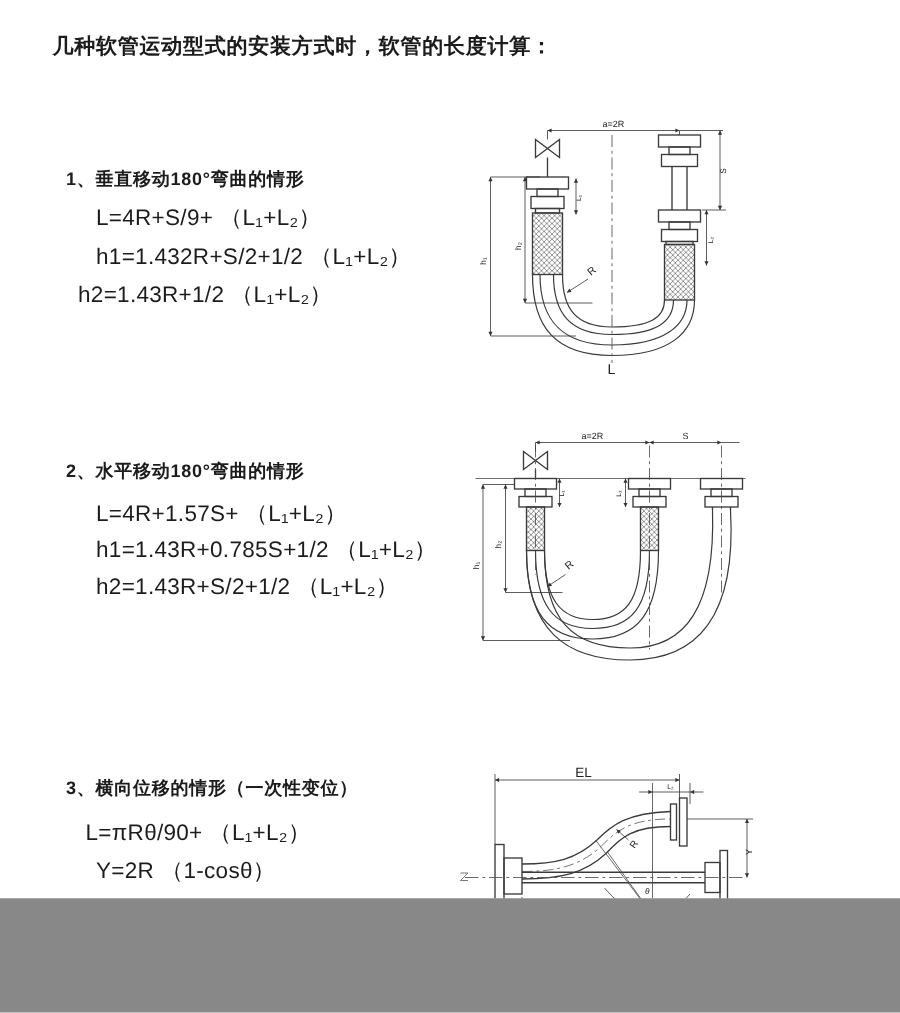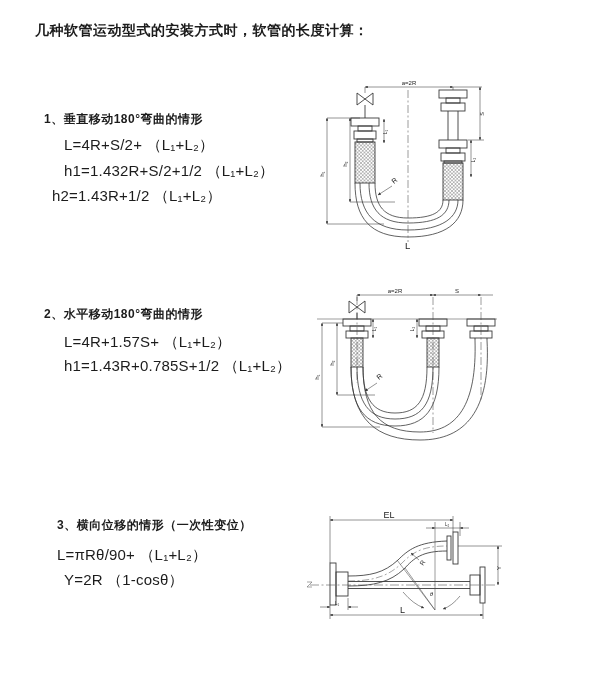--- a/index.html
+++ b/index.html
@@ -1,41 +1,42 @@
 <!DOCTYPE html>
 <html><head>
 <meta charset="utf-8">
 <style>
   html,body{margin:0;padding:0;background:#888;}
-  #page{position:relative;width:600px;height:675px;background:#ffffff;overflow:hidden;
+  #page{position:relative;width:600px;height:599px;background:#ffffff;overflow:hidden;
         font-family:"Liberation Sans","DejaVu Sans",sans-serif;color:#1c1c1c;}
   .abs{position:absolute;white-space:nowrap;}
   .title{font-size:14px;font-weight:bold;letter-spacing:.5px;}
   .heading{font-size:12px;font-weight:bold;letter-spacing:.5px;}
   .formula{font-size:15px;letter-spacing:.2px;}
   svg.diag{position:absolute;}
   svg text{font-family:"Liberation Sans","DejaVu Sans",sans-serif;fill:#222;}
 </style>
 </head>
 <body>
 
 <div id="page">
 
   <div class="abs title" style="left:35px;top:22px;">几种软管运动型式的安装方式时，软管的长度计算：</div>
 
   <div class="abs heading" style="left:44px;top:111px;">1、垂直移动180°弯曲的情形</div>
-  <div class="abs formula" style="left:64px;top:136px;">L=4R+S/2+ （L₁+L₂）</div>
+  <div class="abs formula" style="left:64px;top:136px;">L=4R+S/9+ （L₁+L₂）</div>
   <div class="abs formula" style="left:64px;top:162px;">h1=1.432R+S/2+1/2 （L₁+L₂）</div>
   <div class="abs formula" style="left:52px;top:187px;">h2=1.43R+1/2 （L₁+L₂）</div>
 
   <div class="abs heading" style="left:44px;top:306px;">2、水平移动180°弯曲的情形</div>
   <div class="abs formula" style="left:64px;top:333px;text-align:center;">L=4R+1.57S+ （L₁+L₂）</div>
   <div class="abs formula" style="left:64px;top:357px;">h1=1.43R+0.785S+1/2 （L₁+L₂）</div>
-
-  <div class="abs heading" style="left:44px;top:517px;margin-left:13px;">3、横向位移的情形（一次性变位）</div>
+  <div class="abs formula" style="left:64px;top:382px;">h2=1.43R+S/2+1/2 （L₁+L₂）</div>
+
+  <div class="abs heading" style="left:44px;top:517px;">3、横向位移的情形（一次性变位）</div>
   <div class="abs formula" style="left:57px;top:546px;">L=πRθ/90+ （L₁+L₂）</div>
   <div class="abs formula" style="left:64px;top:571px;text-align:center;">Y=2R （1-cosθ）</div>
 
   <svg class="diag" style="left:312px;top:72px;" width="285" height="185" viewBox="0 0 285 185">
     <defs>
       <marker id="m1" viewBox="0 0 10 10" refX="10" refY="5" markerWidth="7" markerHeight="5" orient="auto-start-reverse">
         <path d="M0,0 L10,5 L0,10 z" fill="#333"></path>
       </marker>
       <pattern id="hp1" width="3.5" height="3.5" patternUnits="userSpaceOnUse">
         <path d="M0,0L3.5,3.5 M3.5,0L0,3.5" stroke="#777" stroke-width="0.5"></path>

